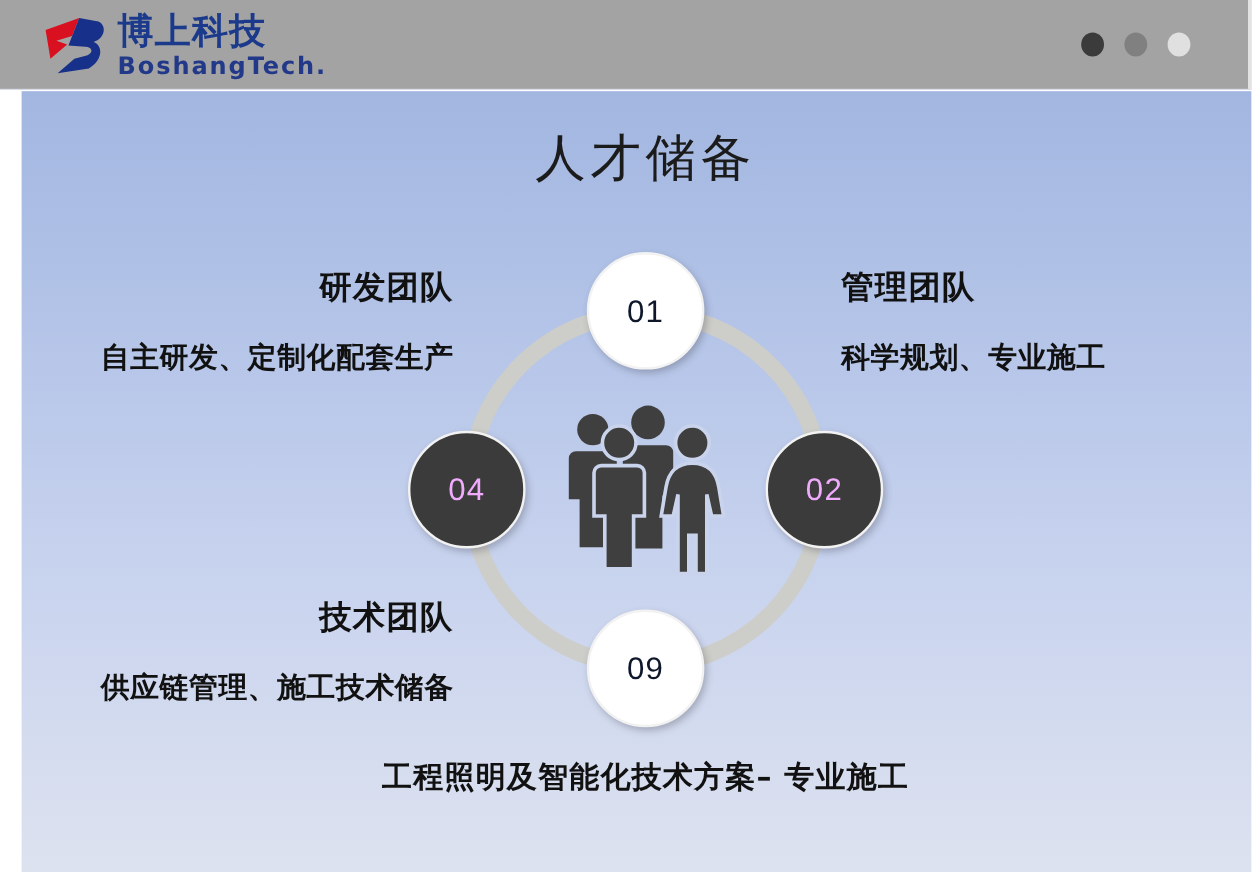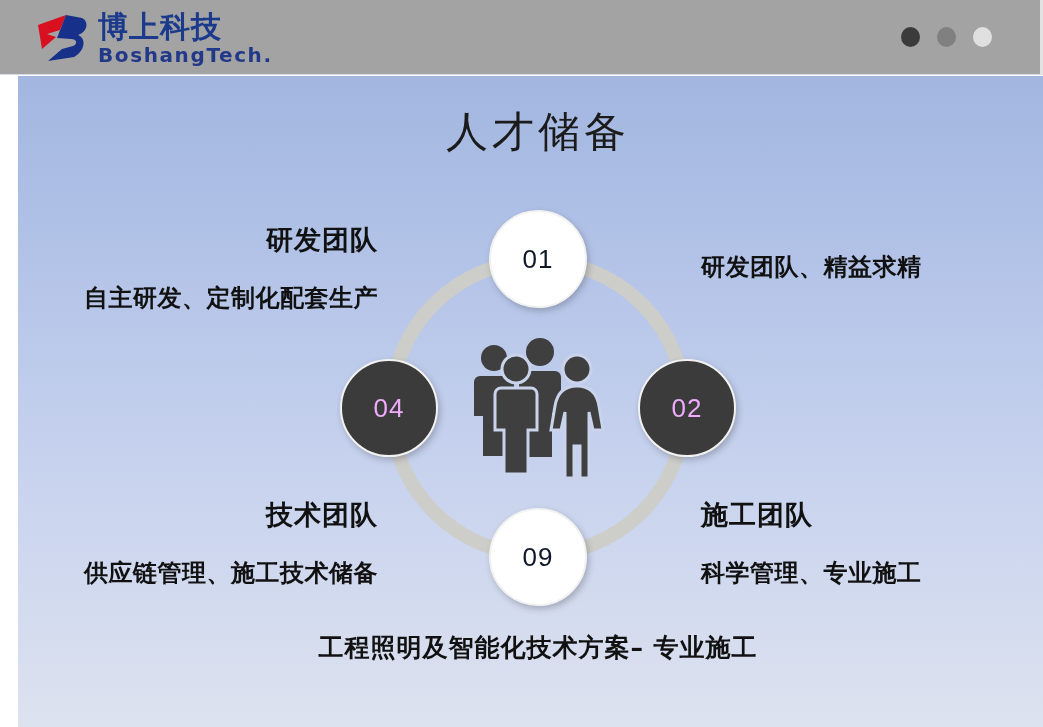--- a/index.html
+++ b/index.html
@@ -210,32 +210,29 @@
   <div class="canvas">
 
     <div class="slide-title">人才储备</div>
 
     <div class="quad quad-tl">
       <div class="q-title">研发团队</div>
       <div class="q-sub">自主研发、定制化配套生产</div>
     </div>
 
     <div class="quad quad-tr">
-      <div class="q-sub">研发团队、精益求精</div>
+      <div class="q-title">管理团队</div>
+      <div class="q-sub">科学规划、专业施工</div>
     </div>
 
     <div class="quad quad-bl">
       <div class="q-title">技术团队</div>
       <div class="q-sub">供应链管理、施工技术储备</div>
     </div>
 
-    <div class="quad quad-br">
-      <div class="q-title">施工团队</div>
-      <div class="q-sub">科学管理、专业施工</div>
-    </div>
 
     <div class="diagram">
       <div class="ring"></div>
 
       <svg class="people" viewBox="0 0 148 144">
         <g fill="#3f3f3f">
           <circle cx="30" cy="22" r="13"></circle>
           <path d="M16 40 h28 a6 6 0 0 1 6 6 v34 h-9 v40 h-22 v-40 h-9 v-34 a6 6 0 0 1 6 -6 z"></path>
           <circle cx="76" cy="16" r="14"></circle>
           <path d="M61 35 h30 a6 6 0 0 1 6 6 v36 h-9 v44 h-24 v-44 h-9 v-36 a6 6 0 0 1 6 -6 z"></path>

